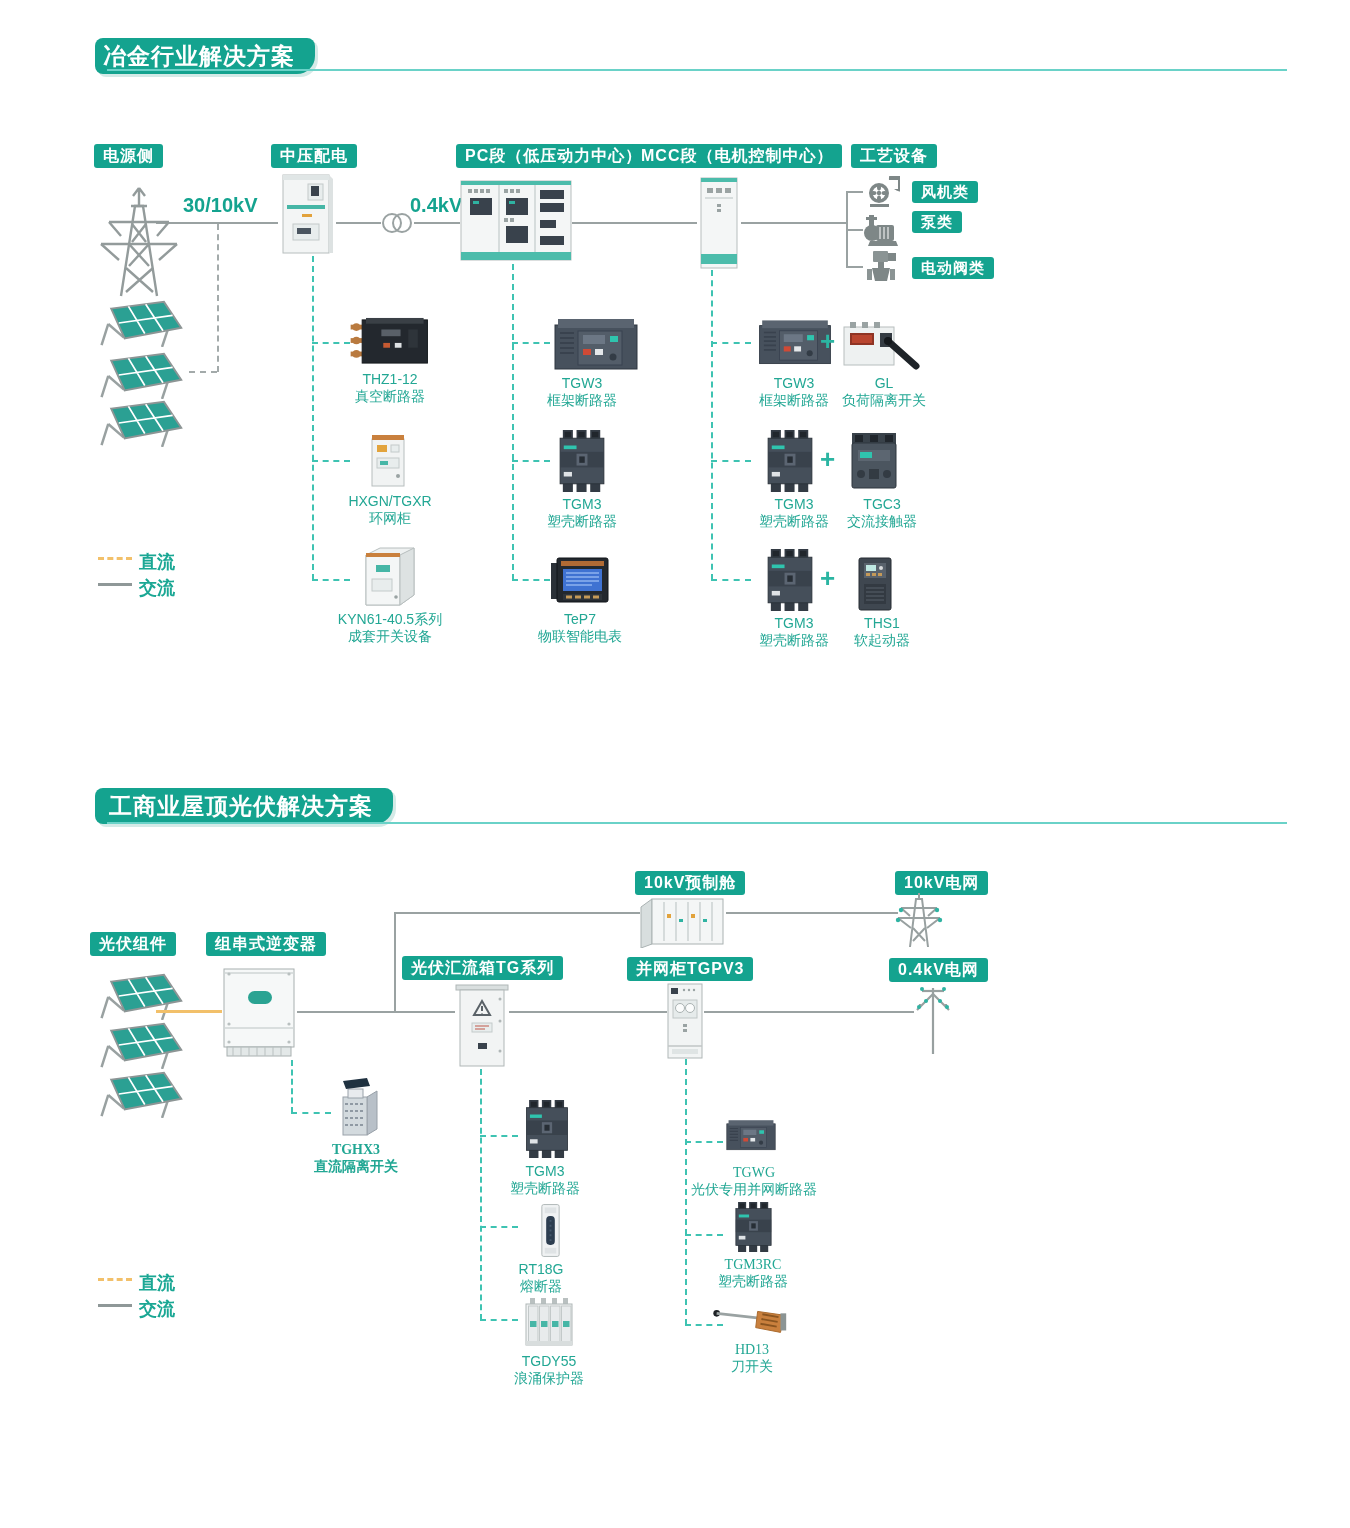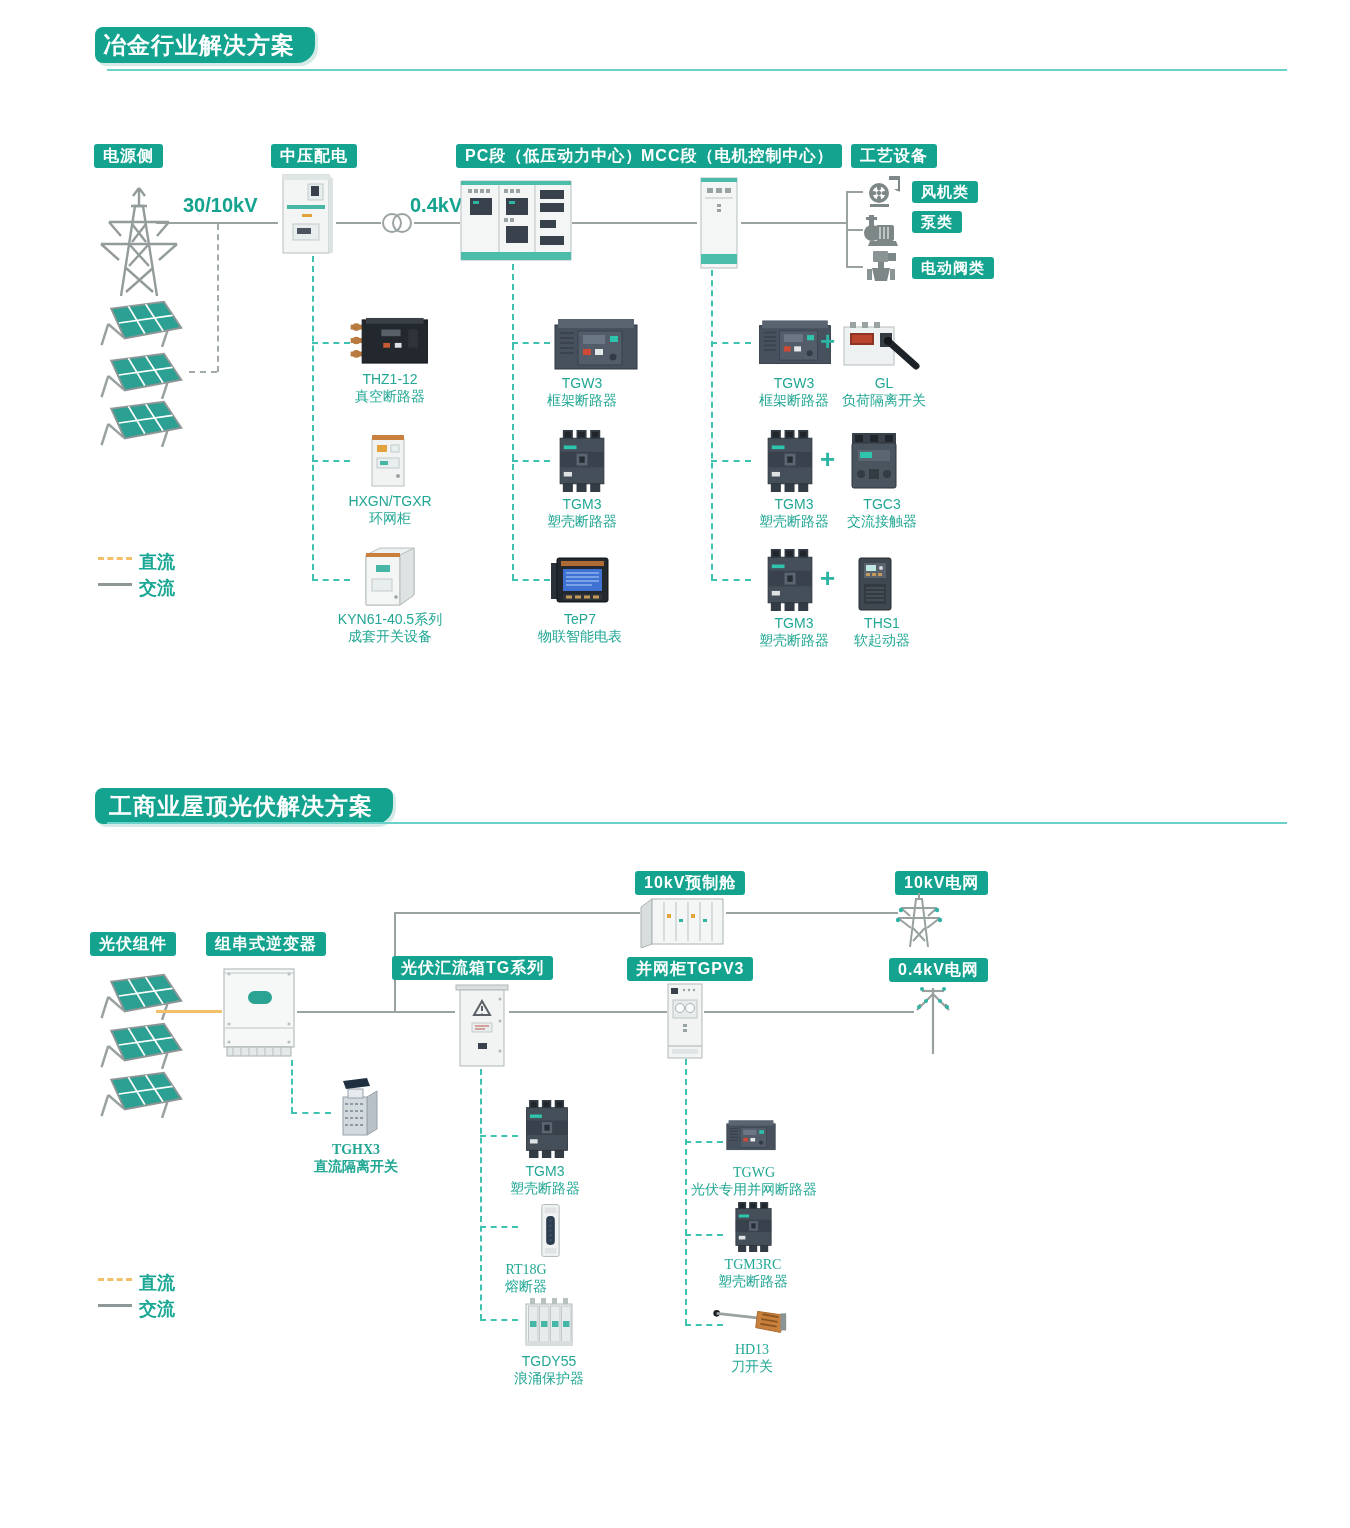--- a/index.html
+++ b/index.html
@@ -396,21 +396,21 @@
         <path d="M7 8 L52 13" stroke="#9aa2a2" stroke-width="3"></path>
         <polygon points="50,6 78,10 74,28 48,23" fill="#c9803d" stroke="#a8672a"></polygon>
         <path d="M55 9 L72 12 M54 14 L71 17 M53 19 L70 22" stroke="#8a5520" stroke-width="2"></path>
         <rect x="74" y="8" width="6" height="18" fill="#8b9494"></rect>
       </symbol>
 </defs>
 </svg>
 
 <div class="canvas">
 
-  <div class="hdr" style="left:95px;top:27px;padding-left:8px;">冶金行业解决方案</div>
+  <div class="hdr" style="left:95px;top:38px;padding-left:8px;">冶金行业解决方案</div>
   <div class="rule" style="left:107px;top:69px;width:1180px;"></div>
 
   <div class="chip" style="left:94px;top:144px;">电源侧</div>
   <div class="chip" style="left:271px;top:144px;">中压配电</div>
   <div class="chip" style="left:456px;top:144px;text-align:right;">PC段（低压动力中心）</div>
   <div class="chip" style="left:632px;top:144px;">MCC段（电机控制中心）</div>
   <div class="chip" style="left:851px;top:144px;">工艺设备</div>
 
   <div class="sline" style="left:156px;top:222px;width:122px;"></div>
   <div class="vlabel" style="left:183px;top:194px;">30/10kV</div>
@@ -635,21 +635,21 @@
       <svg>
         <use href="#sym-tower2"></use>
       </svg>
     </div>
   <div class="sline" style="left:726px;top:912px;width:172px;"></div>
   <div class="sline" style="left:394px;top:912px;width:246px;"></div>
   <div class="vline" style="left:394px;top:913px;height:100px;"></div>
 
   <div class="chip" style="left:90px;top:932px;">光伏组件</div>
   <div class="chip" style="left:206px;top:932px;">组串式逆变器</div>
-  <div class="chip" style="left:392px;top:956px;">光伏汇流箱TG系列</div>
+  <div class="chip" style="left:402px;top:956px;">光伏汇流箱TG系列</div>
   <div class="chip" style="left:627px;top:957px;">并网柜TGPV3</div>
   <div class="chip" style="left:889px;top:958px;">0.4kV电网</div>
 
   <div class="img" style="left:94px;top:972px;width:90px;height:48px;">
       <svg>
         <use href="#sym-panel"></use>
       </svg>
     </div>
   <div class="img" style="left:94px;top:1021px;width:90px;height:48px;">
       <svg>
@@ -709,21 +709,21 @@
     </div>
   <div class="plabel" style="left:490px;top:1163px;width:110px;">
     <div>TGM3</div>
     <div>塑壳断路器</div>
   </div>
   <div class="img" style="left:538px;top:1203px;width:25px;height:55px;">
       <svg>
         <use href="#sym-fuse"></use>
       </svg>
     </div>
-  <div class="plabel" style="left:471px;top:1261px;width:110px;font-family:Liberation Serif, serif;">
+  <div class="plabel" style="left:486px;top:1261px;width:110px;">
     <div>RT18G</div>
     <div>熔断器</div>
   </div>
   <div class="img" style="left:524px;top:1297px;width:50px;height:54px;">
       <svg>
         <use href="#sym-spd"></use>
       </svg>
     </div>
   <div class="plabel" style="left:490px;top:1353px;width:118px;">
     <div>TGDY55</div>

